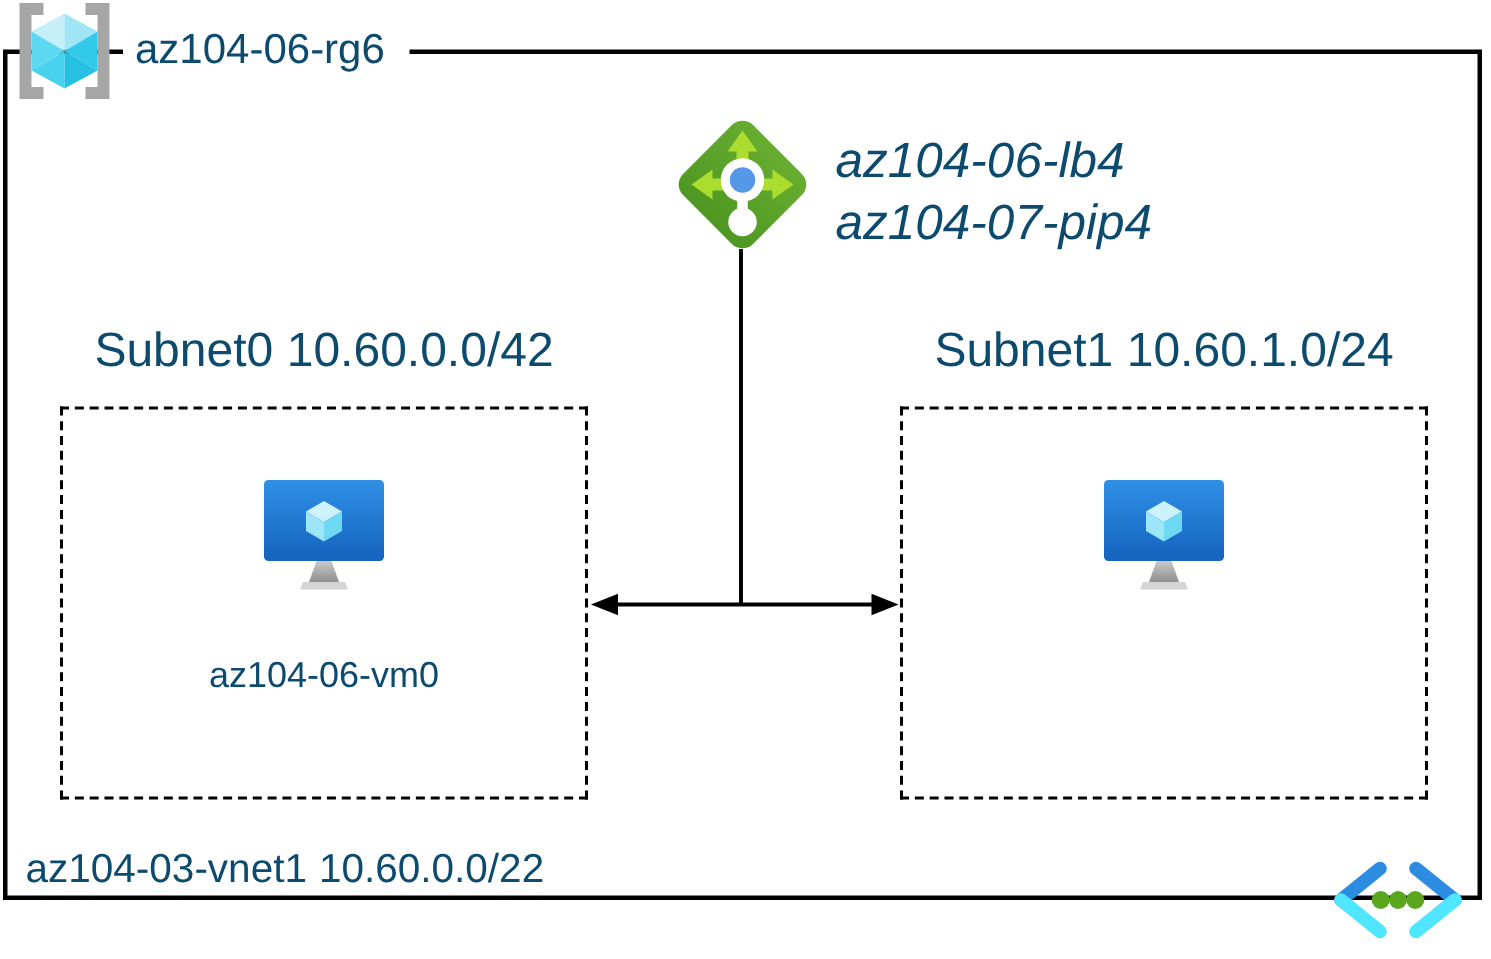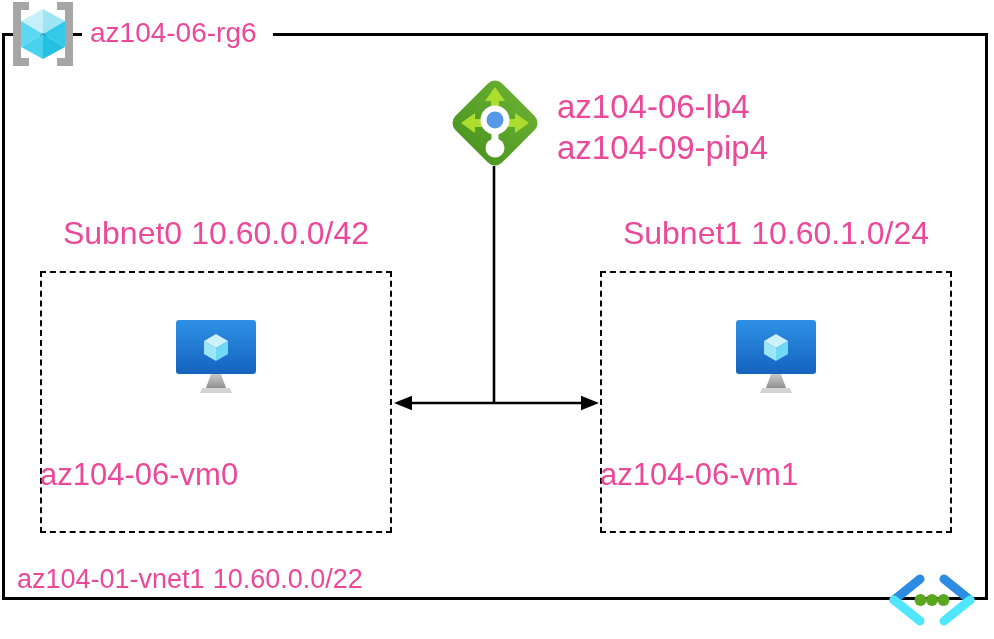--- a/index.html
+++ b/index.html
@@ -1,18 +1,18 @@
 <!DOCTYPE html>
 <html><head>
 <meta charset="utf-8">
 <style>
   html,body{margin:0;padding:0;background:#fff;}
   #canvas{
     position:relative;width:994px;height:639px;background:#ffffff;
-    font-family:"Liberation Sans",sans-serif;color:#ec4899;overflow:hidden;
+    font-family:"Liberation Sans",sans-serif;color:#0c4a6e;overflow:hidden;
   }
   .abs{position:absolute;}
 
   
   .outer-box{
     left:2px;top:33px;width:986px;height:567px;
     border:3px solid #000;box-sizing:border-box;
   }
 
   
@@ -34,28 +34,28 @@
     top:215px;width:352px;text-align:center;font-size:32px;white-space:nowrap;
   }
   .subnet-label.s0{left:40px;}
   .subnet-label.s1{left:600px;text-align:center;}
   .subnet-name{font-weight:normal;}
   .subnet-cidr{margin-left:9px;}
 
   
   .lb-icon{left:448px;top:76px;}
   .lb-label{
-    left:557px;top:86px;font-size:33px;line-height:41px;white-space:nowrap;
+    left:557px;top:86px;font-size:33px;line-height:41px;white-space:nowrap;font-style:italic;
   }
 
   
   .vm-icon.v0{left:174px;top:320px;}
   .vm-icon.v1{left:734px;top:320px;}
   .vm-label{
-    top:457px;width:352px;font-size:31px;line-height:35px;white-space:nowrap;
+    top:433px;width:352px;text-align:center;font-size:24px;line-height:35px;white-space:nowrap;
   }
   .vm-label.v0{left:40px;}
   .vm-label.v1{left:600px;}
 
   
   .vnet-label{left:17px;top:564px;font-size:27px;white-space:nowrap;}
   .vnet-label .cidr{margin-left:8px;text-align:right;}
   .vnet-icon{left:889px;top:572px;}
 
   
@@ -108,21 +108,21 @@
     <line x1="50" y1="47" x2="68" y2="47" stroke="#abdd2e" stroke-width="8"></line>
     <polygon points="81,47 67,37 67,57" fill="#abdd2e"></polygon>
     <circle cx="47" cy="44" r="14.5" fill="#fff"></circle>
     <rect x="43.5" y="44" width="7" height="27" fill="#fff"></rect>
     <circle cx="47" cy="72" r="9.5" fill="#fff"></circle>
     <circle cx="47" cy="44" r="8.5" fill="#5598e8"></circle>
   </svg>
 
   <div class="abs lb-label">
     <div>az104-06-lb4</div>
-    <div>az104-09-pip4</div>
+    <div>az104-07-pip4</div>
   </div>
 
   <div class="abs subnet-label s0">
     <span class="subnet-name">Subnet0</span><span class="subnet-cidr">10.60.0.0/42</span>
   </div>
   <div class="abs subnet-label s1">
     <span class="subnet-name">Subnet1</span><span class="subnet-cidr">10.60.1.0/24</span>
   </div>
 
   <svg class="abs vm-icon v0" width="84" height="78" viewBox="0 0 84 78">
@@ -150,25 +150,24 @@
     <polygon points="30,21 42,28 42,41 30,34" fill="#9ce6f8"></polygon>
     <polygon points="54,21 42,28 42,41 54,34" fill="#6ed9f3"></polygon>
     <polygon points="37,54 47,54 52,68 32,68" fill="url(#stand)"></polygon>
     <polygon points="28,68 56,68 58,73 26,73" fill="#d4d4d4"></polygon>
   </svg>
 
   <div class="abs vm-label v0">
     <div>az104-06-vm0</div>
   </div>
   <div class="abs vm-label v1">
-    <div>az104-06-vm1</div>
   </div>
 
   <div class="abs vnet-label">
-    <span>az104-01-vnet1</span><span class="cidr">10.60.0.0/22</span>
+    <span>az104-03-vnet1</span><span class="cidr">10.60.0.0/22</span>
   </div>
 
   <svg class="abs vnet-icon" width="86" height="56" viewBox="0 0 86 56">
     <line x1="31" y1="7" x2="5" y2="28" stroke="#2b8ce2" stroke-width="9" stroke-linecap="round"></line>
     <line x1="5" y1="28" x2="31" y2="49" stroke="#50e6ff" stroke-width="9" stroke-linecap="round"></line>
     <line x1="55" y1="7" x2="81" y2="28" stroke="#2b8ce2" stroke-width="9" stroke-linecap="round"></line>
     <line x1="81" y1="28" x2="55" y2="49" stroke="#50e6ff" stroke-width="9" stroke-linecap="round"></line>
     <circle cx="31.5" cy="28" r="6" fill="#5aa71f"></circle>
     <circle cx="43" cy="28" r="6" fill="#5aa71f"></circle>
     <circle cx="54.5" cy="28" r="6" fill="#5aa71f"></circle>

